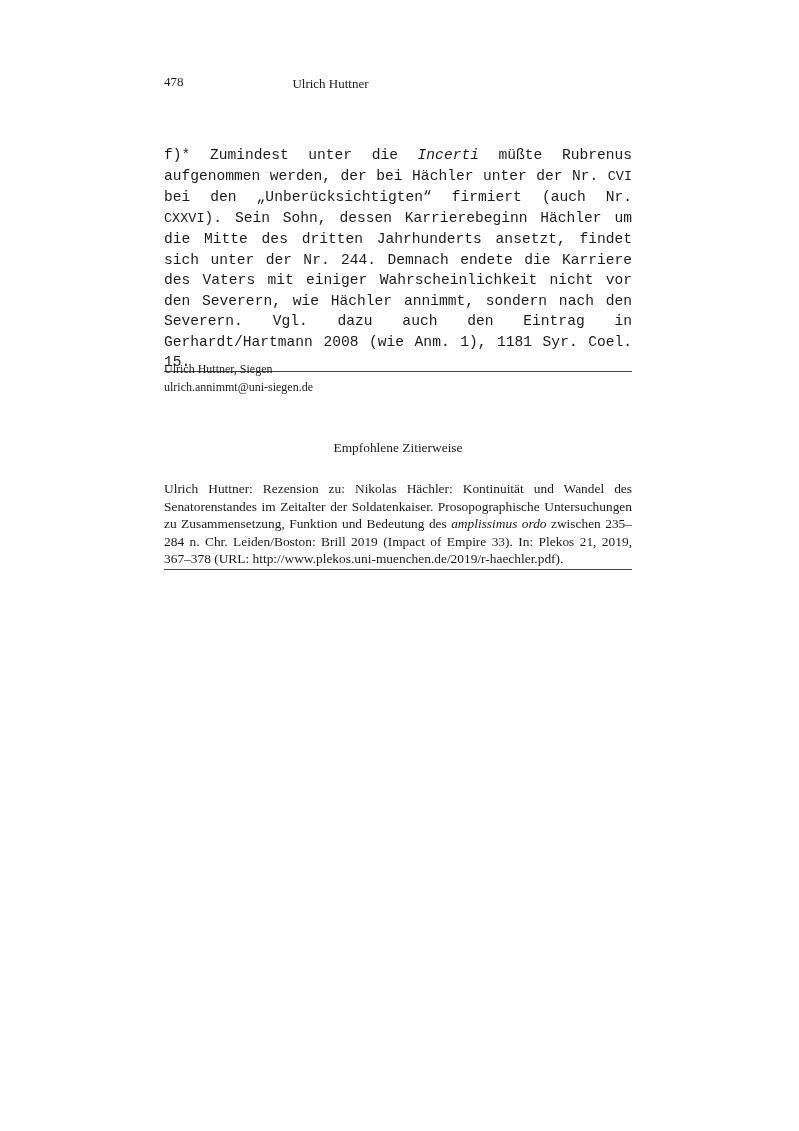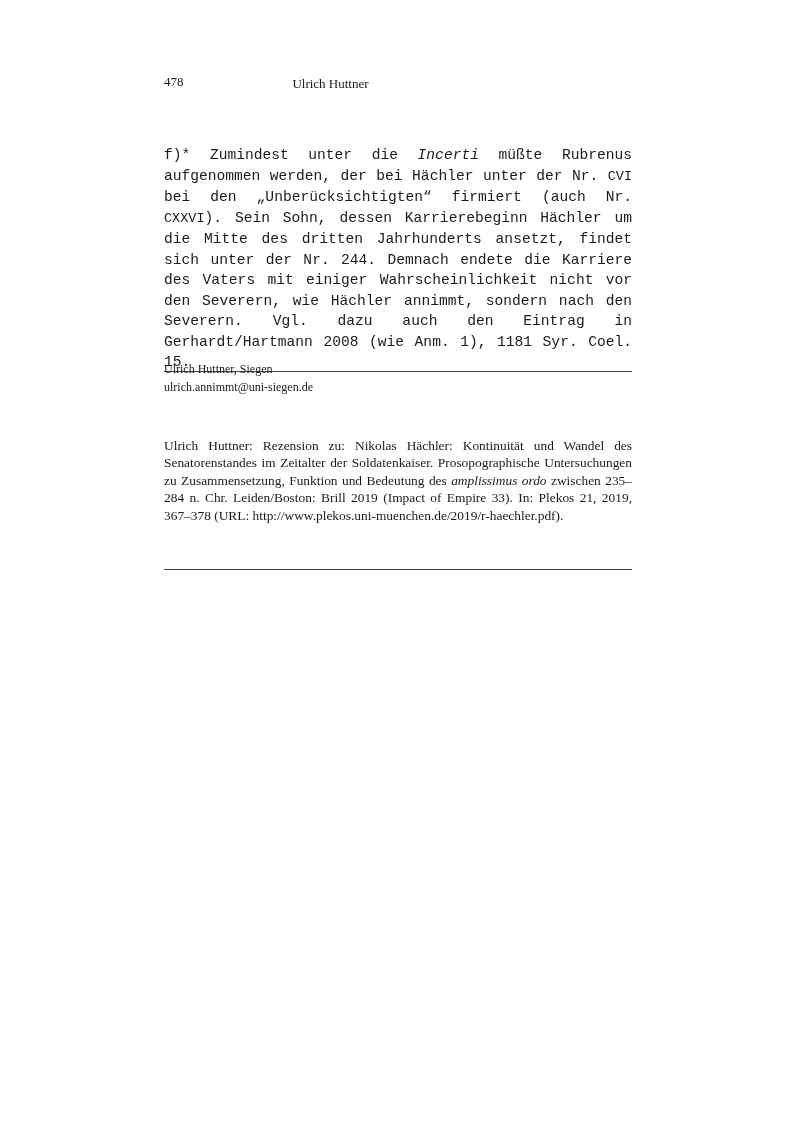--- a/index.html
+++ b/index.html
@@ -8,36 +8,37 @@
     .page-number { position: absolute; left: 164px; top: 74px; font-size: 13px; }
     .running-head { position: absolute; left: 0; width: 661px; top: 76px; text-align: center; font-size: 13px; }
     .body { position: absolute; left: 164px; width: 468px; top: 145px; font-size: 14.6px; line-height: 20.5px; text-align: justify; font-family: Liberation Mono, monospace; }
     .body p { margin: 0 0 10px 0; }
     .sc { font-variant: small-caps; font-size: 13.5px; }
     .rule { position: absolute; left: 164px; width: 468px; height: 0; border-top: 1.3px solid #444; }
     .author { position: absolute; left: 164px; top: 361px; font-size: 12px; line-height: 17.5px; }
     .cite { position: absolute; left: 164px; width: 468px; top: 437px; font-size: 13.4px; line-height: 17.4px; text-align: justify; }
     .cite .center { text-align: center; }
     .cite .site { font-weight: bold; }
-    .cite .cite-text { text-align: justify; }
+    .cite .cite-text { text-align: justify; margin-top: 24px; }
   </style>
 </head>
 <body>
 
 <div class="page-number">478</div>
 <div class="running-head">Ulrich Huttner</div>
 
 <div class="body">
   <p><span>f)* Zumindest unter die </span><i>Incerti</i><span> müßte Rubrenus aufgenommen werden, der bei Hächler unter der Nr. </span><span class="sc">CVI</span><span> bei den „Unberücksichtigten“ firmiert (auch Nr. </span><span class="sc">CXXVI</span><span>). Sein Sohn, dessen Karrierebeginn Hächler um die Mitte des dritten Jahrhunderts ansetzt, findet sich unter der Nr. 244. Demnach endete die Karriere des Vaters mit einiger Wahrscheinlichkeit nicht vor den Severern, wie Hächler annimmt, sondern nach den Severern. Vgl. dazu auch den Eintrag in Gerhardt/Hartmann 2008 (wie Anm. 1), 1181 Syr. Coel. 15.</span></p>
 </div>
 
 <div class="rule" style="top:371px;"></div>
 
 <div class="author">
   <div>Ulrich Huttner, Siegen</div>
   <div>ulrich.annimmt@uni-siegen.de</div>
 </div>
 
 <div class="cite">
+  <div class="center" style="margin-top:2px;">Empfohlene Zitierweise</div>
   <div class="cite-text"><span>Ulrich Huttner: Rezension zu: Nikolas Hächler: Kontinuität und Wandel des Senatorenstandes im Zeitalter der Soldatenkaiser. Prosopographische Untersuchungen zu Zusammensetzung, Funktion und Bedeutung des </span><i>amplissimus ordo</i><span> zwischen 235–284 n. Chr. Leiden/Boston: Brill 2019 (Impact of Empire 33). In: Plekos 21, 2019, 367–378 (URL: http://www.plekos.uni-muenchen.de/2019/r-haechler.pdf).</span></div>
 </div>
 
 <div class="rule" style="top:569px;"></div>
 
 </body></html>

